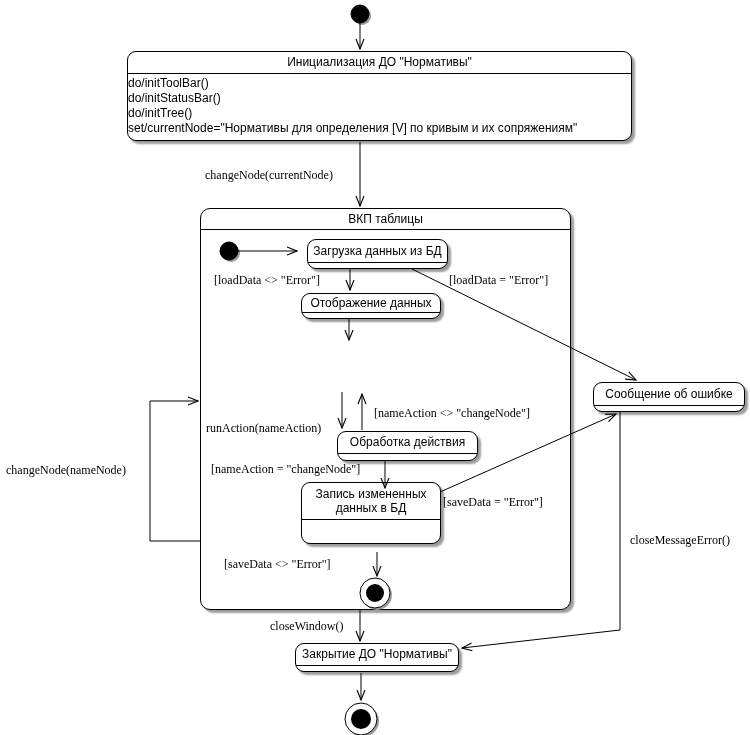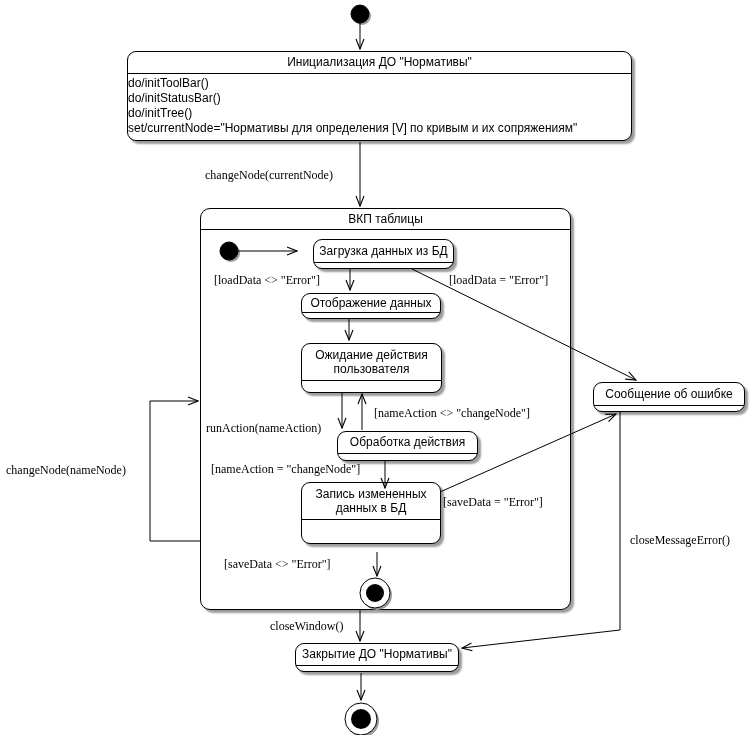--- a/index.html
+++ b/index.html
@@ -41,34 +41,30 @@
       <div>do/initTree()</div>
       <div>set/currentNode="Нормативы для определения [V] по кривым и их сопряжениям"</div>
     </div>
   </div>
 
   <div class="lbl" style="left:205px; top:168px;">changeNode(currentNode)</div>
 
   <div class="state composite" style="left:200px; top:208px; width:371px; height:402px; border-radius:10px;">
     <div class="title">ВКП таблицы</div>
 
-    <div class="state simple" style="left:112px; top:30px; width:141px; height:30px;">
+    <div class="state simple" style="left:106px; top:30px; width:141px; height:30px;">
       <div class="name">Загрузка данных из БД</div>
       <div class="foot" style="height:5px;"></div>
     </div>
 
     <div class="state simple" style="left:100px; top:84px; width:140px; height:26px;">
       <div class="name">Отображение данных</div>
       <div class="foot" style="height:5px;"></div>
     </div>
 
-    <div class="state simple" style="left:100px; top:134px; width:141px; height:50px;">
-      <div class="name">Ожидание действия пользователя</div>
-      <div class="foot" style="height:11px;"></div>
-    </div>
 
     <div class="state simple" style="left:100px; top:222px; width:141px; height:30px;margin-left:36px;">
       <div class="name">Обработка действия</div>
       <div class="foot" style="height:6px;"></div>
     </div>
 
     <div class="state simple" style="left:100px; top:273px; width:140px; height:62px;">
       <div class="name">Запись измененных данных в БД</div>
       <div class="foot" style="height:23px;"></div>
     </div>

